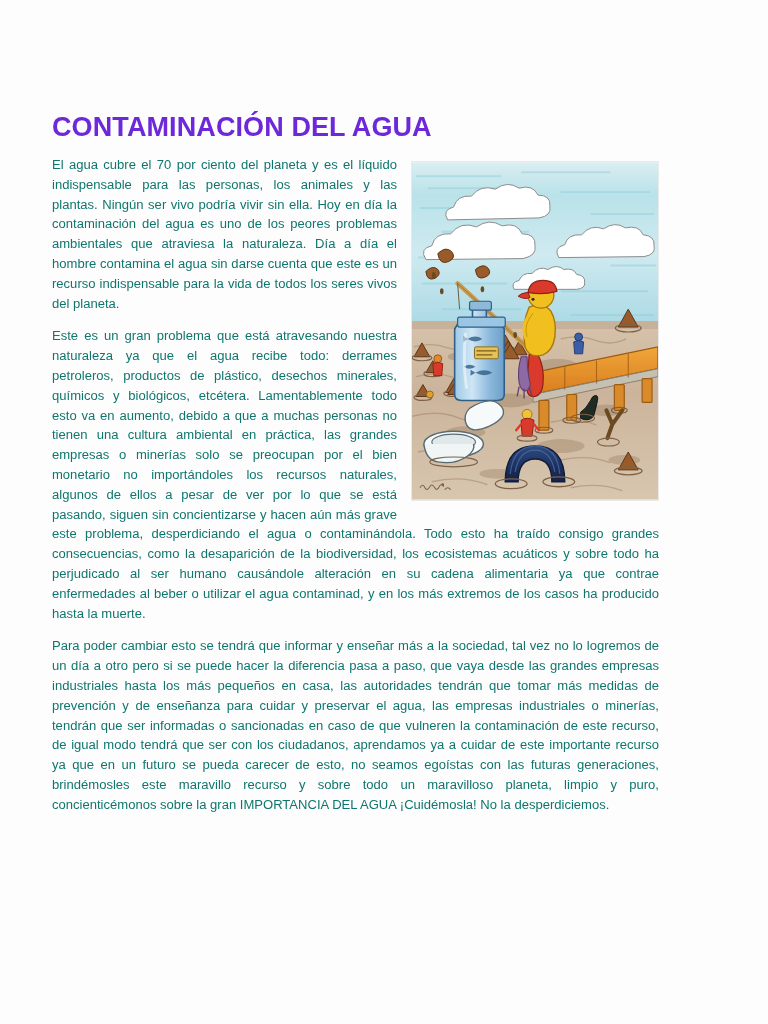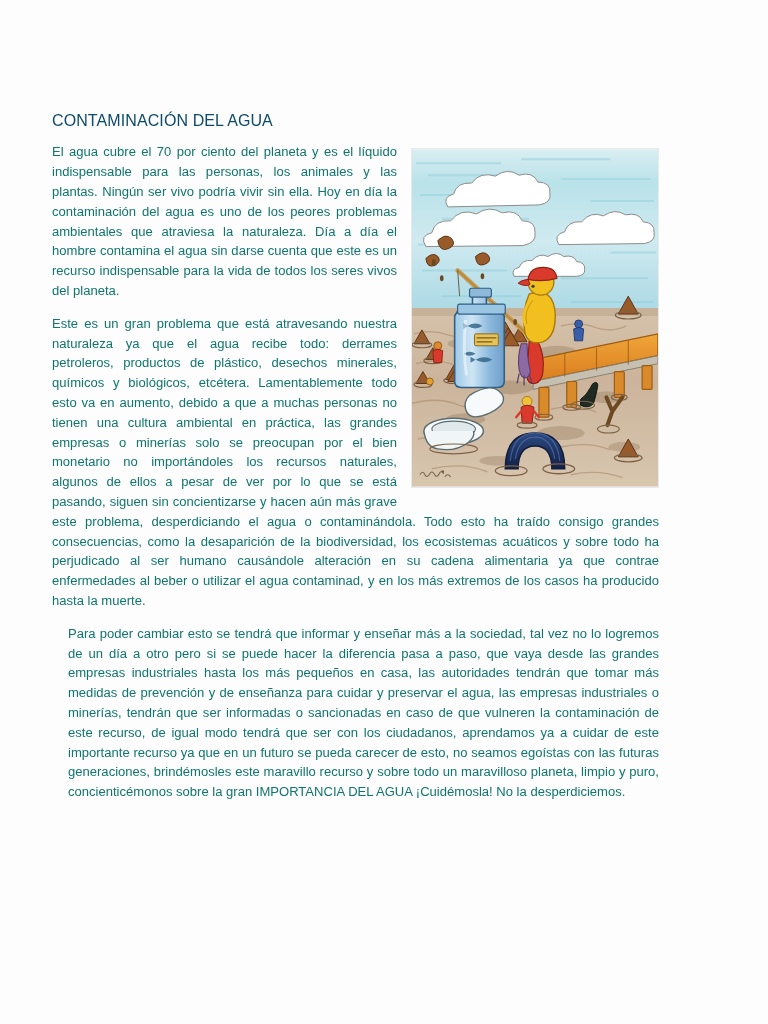--- a/index.html
+++ b/index.html
@@ -21,36 +21,36 @@
     box-sizing: border-box;
     overflow: hidden;
   }
   .content {
     position: absolute;
     left: 52px;
     top: 112px;
     width: 607px;
   }
   .doc-title {
-    font-size: 16px;
-    font-weight: normal;
-    color: #0c4a6e;
+    font-size: 27px;
+    font-weight: bold;
+    color: #6d28d9;
     letter-spacing: 0.1px;
     margin: 0 0 12px 0;
     line-height: 1.15;
   }
   p.body-text {
     font-size: 13.05px;
     line-height: 19.8px;
     color: #0f766e;
     text-align: justify;
     margin: 0 0 13px 0;
     hyphens: none;
   }
-  p.body-text:last-child { margin-bottom: 0; margin-left: 16px; }
+  p.body-text:last-child { margin-bottom: 0; }
 
   
   .illus-wrap {
     float: right;
     width: 248px;
     height: 340px;
     margin: 6px 0 6px 14px;
     shape-outside: margin-box;
   }
   .illus {

